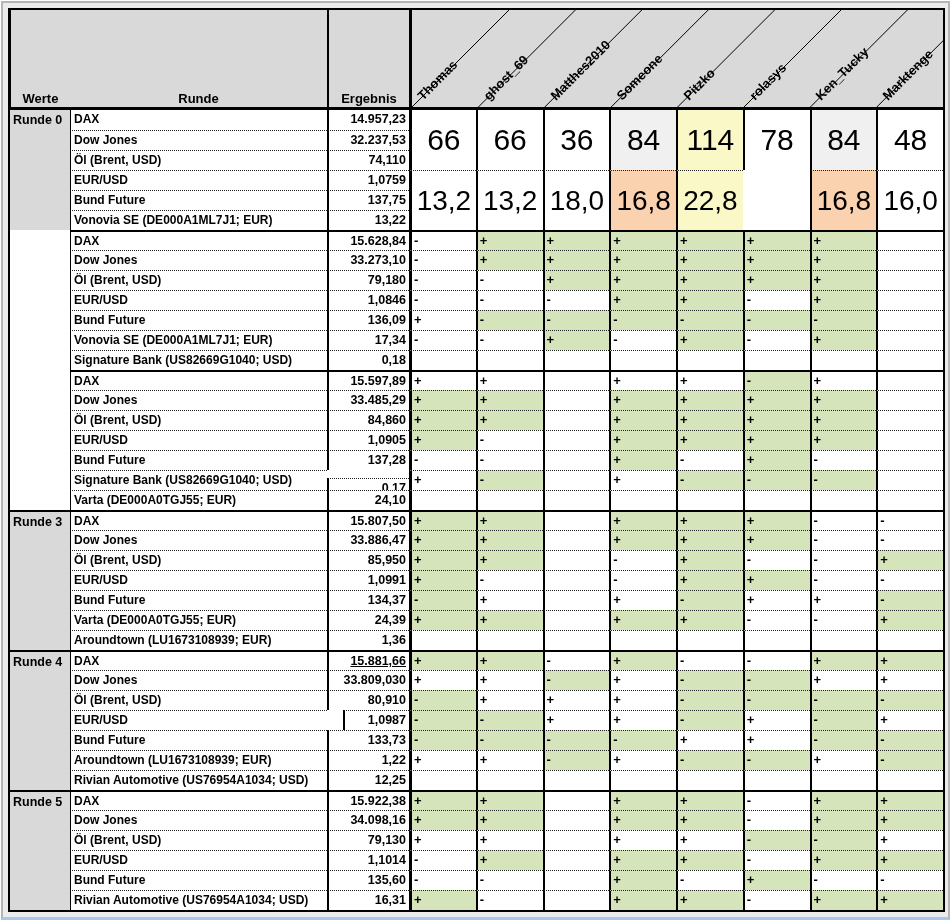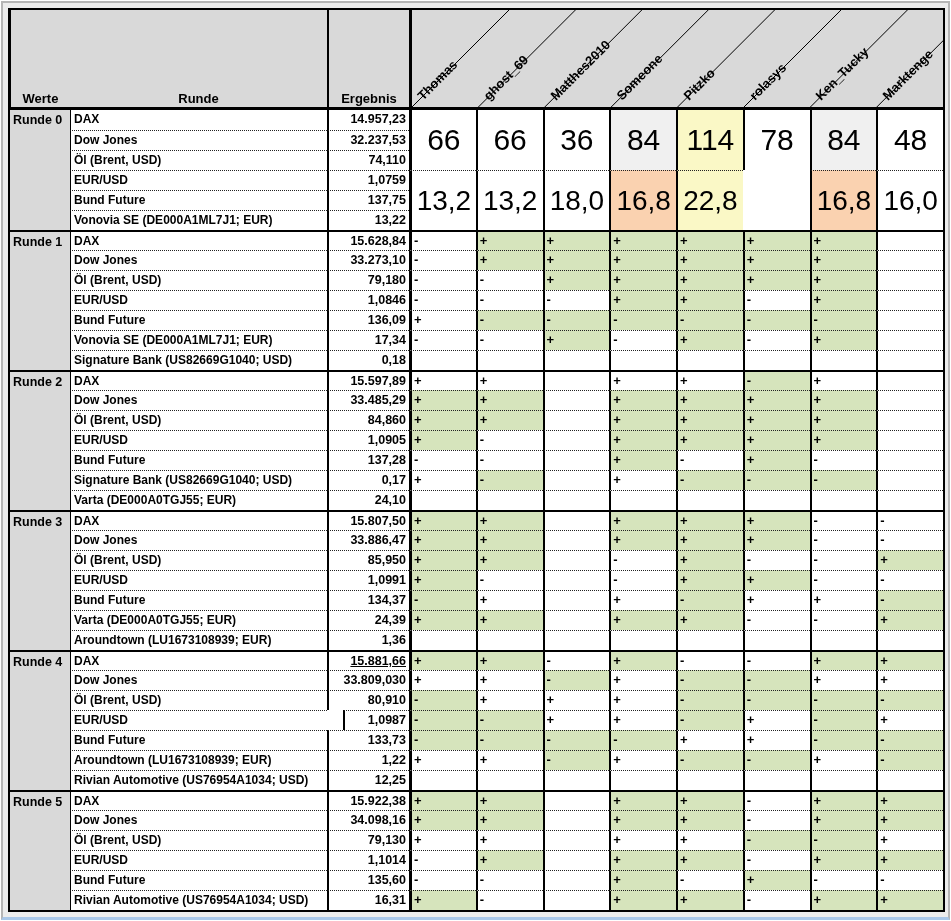--- a/index.html
+++ b/index.html
@@ -99,21 +99,20 @@
             <div class="cell points rt bg-orange" style="grid-area: 4 / 7 / span 3;">16,8</div>
             <div class="cell score bg-yellow" style="grid-area: 1 / 8 / span 3;">114</div>
             <div class="cell points rt bg-yellow" style="grid-area: 4 / 8 / span 3;">22,8</div>
             <div class="cell score bg-white" style="grid-area: 1 / 9 / span 3;">78</div>
             <div class="cell score bg-gray" style="grid-area: 1 / 10 / span 3;">84</div>
             <div class="cell points rt bg-orange" style="grid-area: 4 / 10 / span 3;">16,8</div>
             <div class="cell score bg-white" style="grid-area: 1 / 11 / span 3;">48</div>
             <div class="cell points rt bg-white" style="grid-area: 4 / 11 / span 3;">16,0</div>
           </div>
           <div class="block">
-            <div class="runde-cell bt2" style="grid-row: 1 / span 7;">Runde 1</div>
             <div class="cell werte bt2" style="grid-row: 1;">DAX</div>
             <div class="cell erg bt2" style="grid-row: 1;">15.628,84</div>
             <div class="cell pick first bt2" style="grid-area: 1 / 4;">-</div>
             <div class="cell pick bt2 green" style="grid-area: 1 / 5;">+</div>
             <div class="cell pick bt2 green" style="grid-area: 1 / 6;">+</div>
             <div class="cell pick bt2 green" style="grid-area: 1 / 7;">+</div>
             <div class="cell pick bt2 green" style="grid-area: 1 / 8;">+</div>
             <div class="cell pick bt2 green" style="grid-area: 1 / 9;">+</div>
             <div class="cell pick bt2 green" style="grid-area: 1 / 10;">+</div>
             <div class="cell pick bt2" style="grid-area: 1 / 11;"></div>
@@ -172,21 +171,20 @@
             <div class="cell pick first rt" style="grid-area: 7 / 4;"></div>
             <div class="cell pick rt" style="grid-area: 7 / 5;"></div>
             <div class="cell pick rt" style="grid-area: 7 / 6;"></div>
             <div class="cell pick rt" style="grid-area: 7 / 7;"></div>
             <div class="cell pick rt" style="grid-area: 7 / 8;"></div>
             <div class="cell pick rt" style="grid-area: 7 / 9;"></div>
             <div class="cell pick rt" style="grid-area: 7 / 10;"></div>
             <div class="cell pick rt" style="grid-area: 7 / 11;"></div>
           </div>
           <div class="block">
-            <div class="runde-cell bt2" style="grid-row: 1 / span 7;">Runde 2</div>
             <div class="cell werte bt2" style="grid-row: 1;">DAX</div>
             <div class="cell erg bt2" style="grid-row: 1;">15.597,89</div>
             <div class="cell pick first bt2" style="grid-area: 1 / 4;">+</div>
             <div class="cell pick bt2" style="grid-area: 1 / 5;">+</div>
             <div class="cell pick bt2" style="grid-area: 1 / 6;"></div>
             <div class="cell pick bt2" style="grid-area: 1 / 7;">+</div>
             <div class="cell pick bt2" style="grid-area: 1 / 8;">+</div>
             <div class="cell pick bt2 green" style="grid-area: 1 / 9;">-</div>
             <div class="cell pick bt2" style="grid-area: 1 / 10;">+</div>
             <div class="cell pick bt2" style="grid-area: 1 / 11;"></div>
@@ -224,21 +222,21 @@
             <div class="cell erg rt" style="grid-row: 5;">137,28</div>
             <div class="cell pick first rt" style="grid-area: 5 / 4;">-</div>
             <div class="cell pick rt" style="grid-area: 5 / 5;">-</div>
             <div class="cell pick rt" style="grid-area: 5 / 6;"></div>
             <div class="cell pick rt green" style="grid-area: 5 / 7;">+</div>
             <div class="cell pick rt" style="grid-area: 5 / 8;">-</div>
             <div class="cell pick rt green" style="grid-area: 5 / 9;">+</div>
             <div class="cell pick rt" style="grid-area: 5 / 10;">-</div>
             <div class="cell pick rt" style="grid-area: 5 / 11;"></div>
             <div class="cell werte rt" style="grid-row: 6;">Signature Bank (US82669G1040; USD)</div>
-            <div class="cell erg rt" style="grid-row: 6;">0,17</div>
+            <div class="cell erg rt" style="grid-row: 6; margin-top: 8px;">0,17</div>
             <div class="cell pick first rt" style="grid-area: 6 / 4;">+</div>
             <div class="cell pick rt green" style="grid-area: 6 / 5;">-</div>
             <div class="cell pick rt" style="grid-area: 6 / 6;"></div>
             <div class="cell pick rt" style="grid-area: 6 / 7;">+</div>
             <div class="cell pick rt green" style="grid-area: 6 / 8;">-</div>
             <div class="cell pick rt green" style="grid-area: 6 / 9;">-</div>
             <div class="cell pick rt green" style="grid-area: 6 / 10;">-</div>
             <div class="cell pick rt" style="grid-area: 6 / 11;"></div>
             <div class="cell werte rt" style="grid-row: 7;">Varta (DE000A0TGJ55; EUR)</div>
             <div class="cell erg rt" style="grid-row: 7;">24,10</div>

